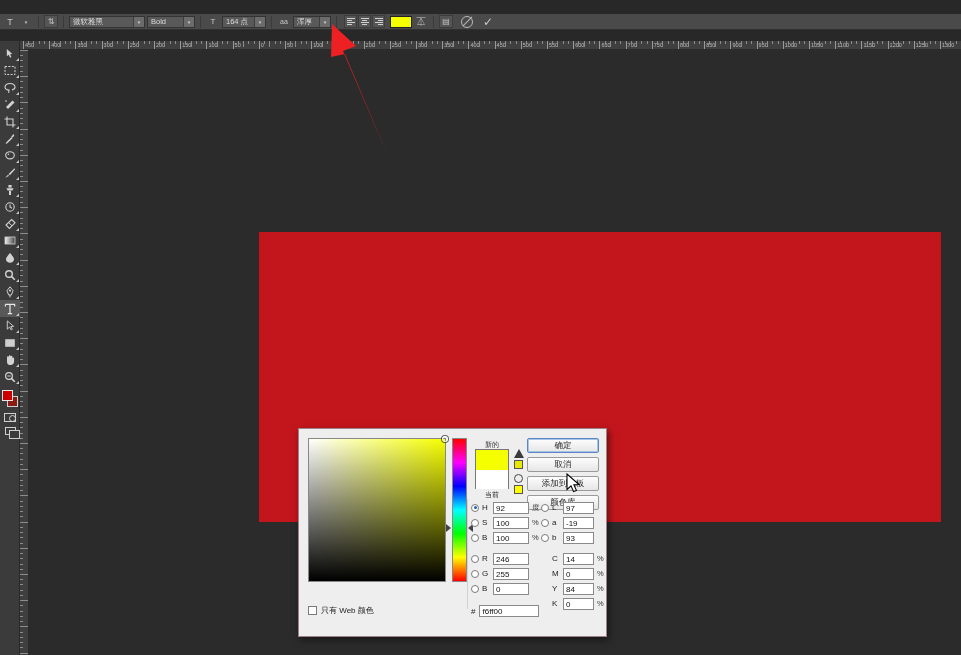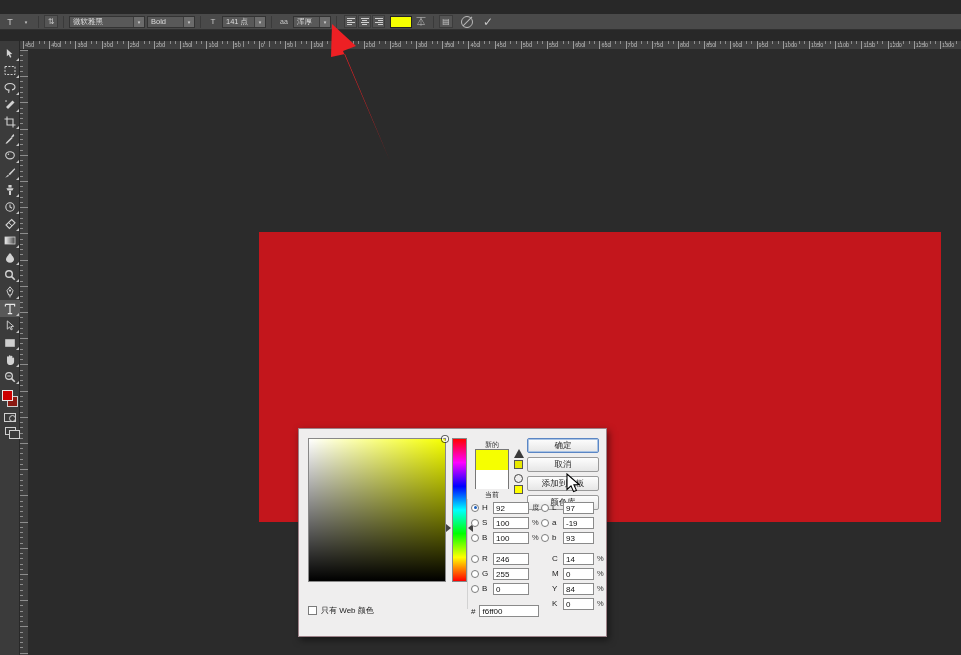--- a/index.html
+++ b/index.html
@@ -321,21 +321,21 @@
       <div class="arw">▾</div>
     </div>
     <div class="ob-combo w-style">
       <div class="txt">Bold</div>
       <div class="arw">▾</div>
     </div>
 
     <div class="ob-sep"></div>
     <div class="ob-icon flat" style="font-size:8px;">T</div>
     <div class="ob-combo w-size">
-      <div class="txt">141 点</div>
+      <div class="txt">164 点</div>
       <div class="arw">▾</div>
     </div>
 
     <div class="ob-sep"></div>
     <div class="ob-icon flat" style="font-size:7px;">aa</div>
     <div class="ob-combo w-aa">
       <div class="txt">浑厚</div>
       <div class="arw">▾</div>
     </div>
 

